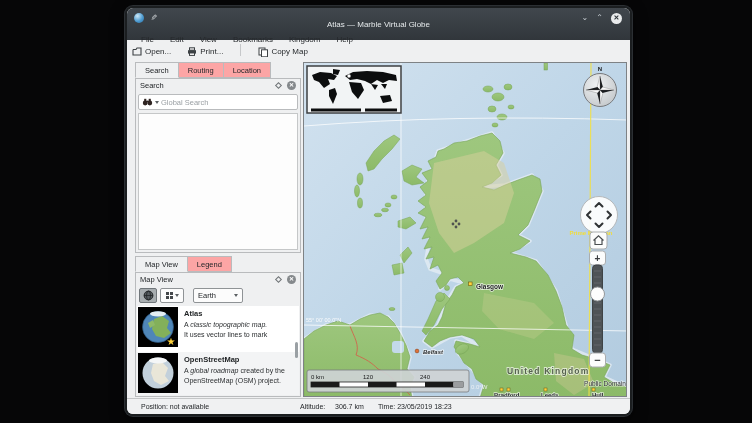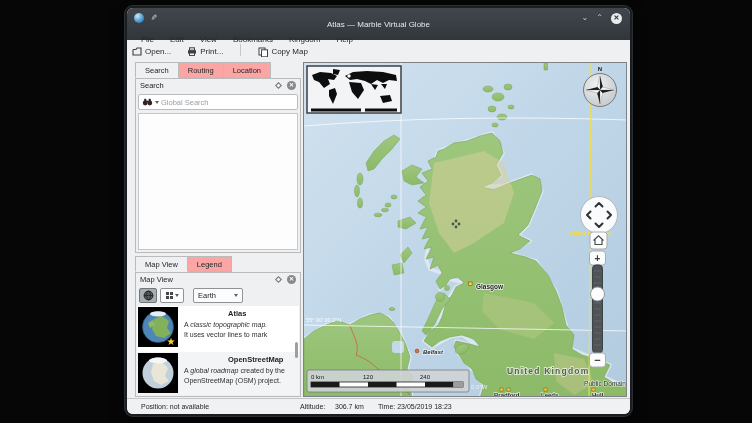--- a/index.html
+++ b/index.html
@@ -60,21 +60,21 @@
            display:flex; align-items:center; justify-content:center; gap:2px; }
   .sqbtn.pressed { background:#a7adb0; border-color:#70767a; }
   .combo { height:15px; width:50px; border:1px solid #8f9396; border-radius:2px; background:#fcfcfc;
            display:flex; align-items:center; padding:0 4px; font-size:7.5px; color:#232629; margin-left:6px; }
   .combo .sp { flex:1; }
   .themelist { position:absolute; left:1px; right:1px; top:33px; bottom:1px; background:#fff; overflow:hidden; }
   .theme { display:flex; height:46px; position:relative; }
   .theme.alt { background:#f3f4f5; }
   .thumb { width:40px; height:40px; margin:1px; background:#000; flex:none; }
   .ttext { flex:1; padding:1px 0 0 5px; overflow:hidden; }
-  .tname { font-size:7.5px; font-weight:bold; color:#1d2022; margin-top:2px;margin-left:44px; }
+  .tname { font-size:7.5px; font-weight:bold; color:#1d2022; margin-top:2px; }
   .tdesc { font-size:7px; color:#2c2f31; margin-top:3px; white-space:nowrap; }
   .scrollbar { position:absolute; right:1px; top:36px; width:3px; height:16px; background:#9aa0a4; border-radius:2px; }
 
   
   .map { position:absolute; left:176px; top:54px; width:324px; height:335px; border:1px solid #7e8285;
          background:#bfd6e8; overflow:hidden; }
   .map svg { display:block; }
 
   
   .statusbar { position:absolute; left:0; right:0; bottom:0; height:16px; background:#f0f1f2;

